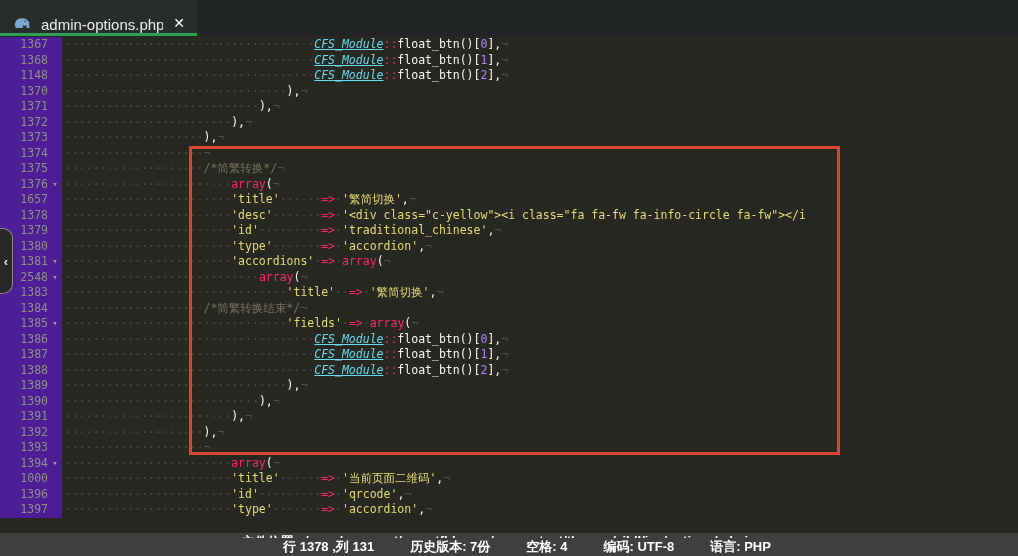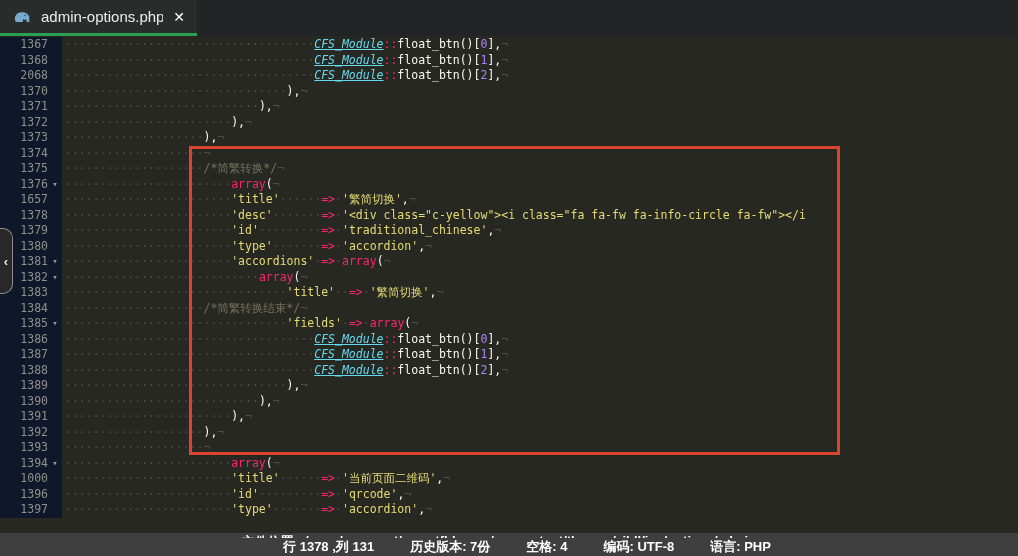--- a/index.html
+++ b/index.html
@@ -7,31 +7,31 @@
     width:1018px;height:556px;overflow:hidden;
     background:#272822;
     font-family:"Liberation Sans","DejaVu Sans",sans-serif;
     -webkit-font-smoothing:antialiased;
   }
   
   .topbar{height:36px;background:#222525;display:flex;align-items:stretch;}
   .tab{
     width:197px;box-sizing:border-box;background:#282d2b;
     border-bottom:3px solid #2ba052;
-    display:flex;align-items:center;gap:10px;padding:0 12px 0 13px;
+    display:flex;align-items:flex-start;gap:10px;padding:16px 12px 0 13px;
     color:#ececec;font-size:15px;cursor:pointer;
   }
   .tab-label{flex:1;white-space:nowrap;overflow:hidden;}
   .tab-close{font-size:14px;font-weight:bold;color:#ffffff;line-height:1;}
   .php-icon{display:inline-flex;width:18px;height:14px;}
   
   .editor{position:relative;height:496px;padding-top:1px;background:#272822;}
   .row{display:flex;height:15.5px;}
   .gut{
-    flex:0 0 62px;width:62px;background:#0f172a;color:#8f908a;
+    flex:0 0 62px;width:62px;background:#4c1d95;color:#8f908a;
     font:11.5px/15.5px "DejaVu Sans Mono",monospace;
     display:flex;align-items:center;box-sizing:border-box;
   }
   .lnum{flex:1;text-align:right;}
   .fold{width:14px;text-align:center;font-size:9px;color:#9a9b95;line-height:15.5px;}
   .code{
     margin:0;flex:1;padding-left:3px;
     font:11.5px/15.5px "DejaVu Sans Mono",monospace;
     white-space:pre;color:#f8f8f2;overflow:hidden;
   }
@@ -94,21 +94,21 @@
       </div>
       <div class="row">
         <div class="gut">
           <span class="lnum">1368</span>
           <span class="fold"></span>
         </div>
         <pre class="code"><span class="t-inv">····································</span><span class="t-cls">CFS_Module</span><span class="t-op">::</span><span class="t-pl">float_btn()[</span><span class="t-num">1</span><span class="t-pl">],</span><span class="t-inv">¬</span></pre>
       </div>
       <div class="row">
         <div class="gut">
-          <span class="lnum">2068</span>
+          <span class="lnum">1148</span>
           <span class="fold"></span>
         </div>
         <pre class="code"><span class="t-inv">····································</span><span class="t-cls">CFS_Module</span><span class="t-op">::</span><span class="t-pl">float_btn()[</span><span class="t-num">2</span><span class="t-pl">],</span><span class="t-inv">¬</span></pre>
       </div>
       <div class="row">
         <div class="gut">
           <span class="lnum">1370</span>
           <span class="fold"></span>
         </div>
         <pre class="code"><span class="t-inv">································</span><span class="t-pl">),</span><span class="t-inv">¬</span></pre>
@@ -185,21 +185,21 @@
       </div>
       <div class="row">
         <div class="gut">
           <span class="lnum">1381</span>
           <span class="fold">▾</span>
         </div>
         <pre class="code"><span class="t-inv">························</span><span class="t-str">'accordions'</span><span class="t-inv">·</span><span class="t-op">=&gt;</span><span class="t-inv">·</span><span class="t-op">array</span><span class="t-pl">(</span><span class="t-inv">¬</span></pre>
       </div>
       <div class="row">
         <div class="gut">
-          <span class="lnum">1382</span>
+          <span class="lnum">2548</span>
           <span class="fold">▾</span>
         </div>
         <pre class="code"><span class="t-inv">····························</span><span class="t-op">array</span><span class="t-pl">(</span><span class="t-inv">¬</span></pre>
       </div>
       <div class="row">
         <div class="gut">
           <span class="lnum">1383</span>
           <span class="fold"></span>
         </div>
         <pre class="code"><span class="t-inv">································</span><span class="t-str">'title'</span><span class="t-inv">··</span><span class="t-op">=&gt;</span><span class="t-inv">·</span><span class="t-str">'繁简切换'</span><span class="t-pl">,</span><span class="t-inv">¬</span></pre>

